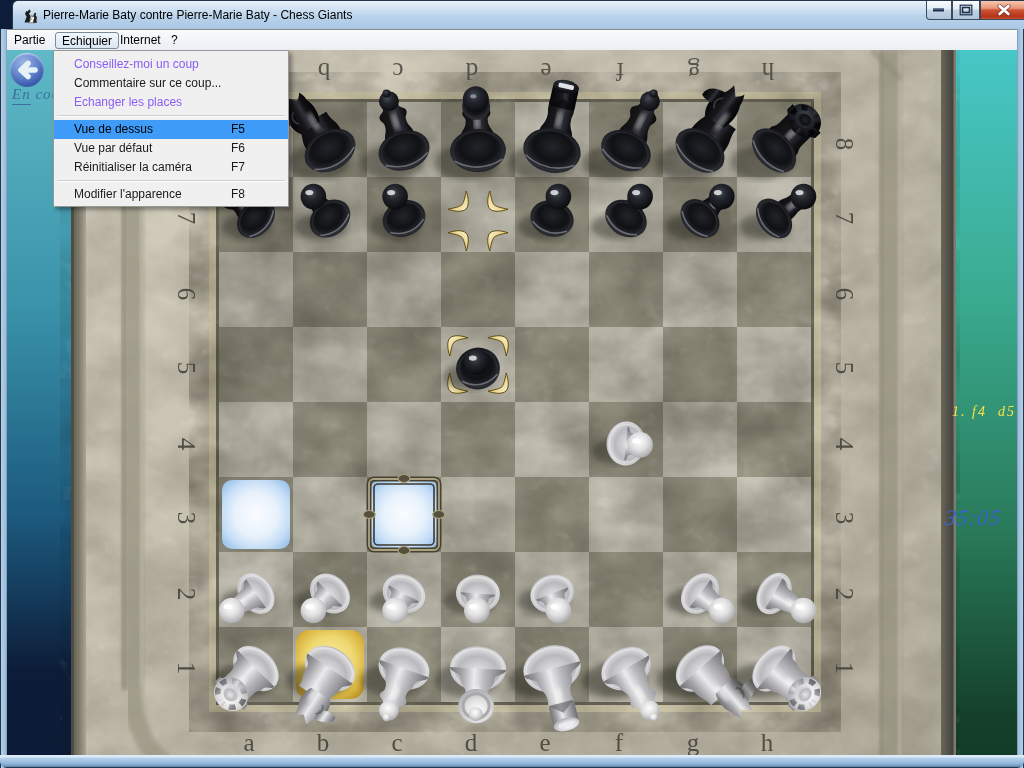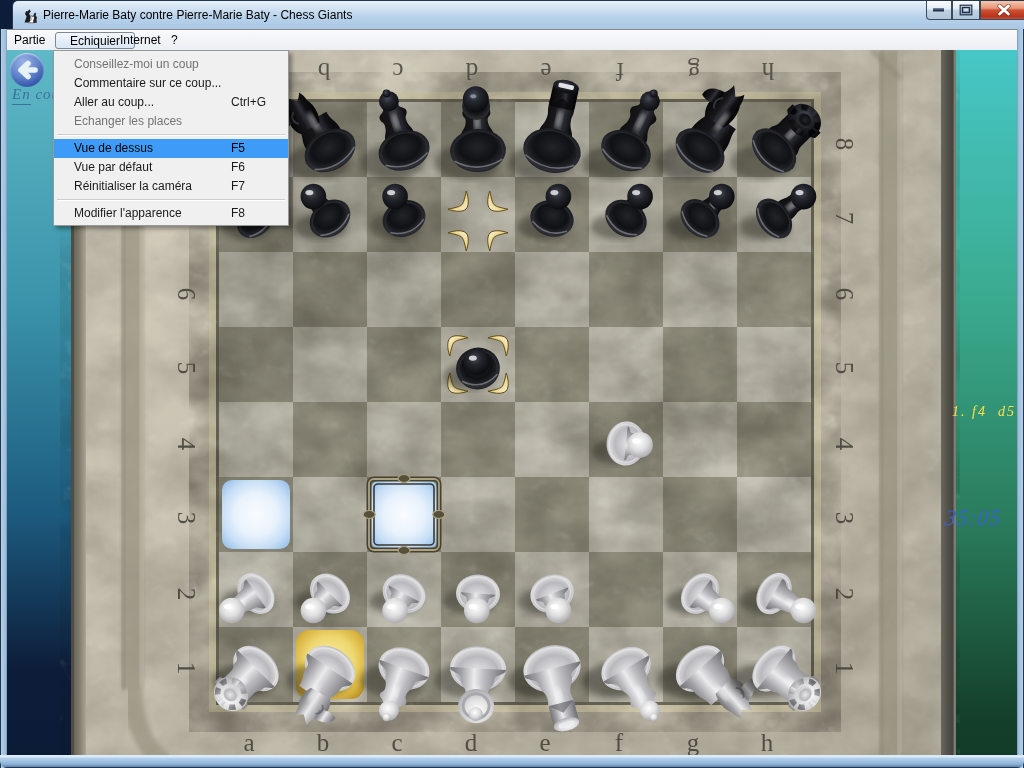--- a/index.html
+++ b/index.html
@@ -10,30 +10,30 @@
 #brdB{position:absolute;left:0;bottom:0;width:1024px;height:13px;border-radius:0 0 7px 7px;background:linear-gradient(#dcebf7 0,#dcebf7 2px,#b6d2ec 3px,#8fb4d8 9px,#5d83ad 12px,#24364c 12px)}
 #ttl{position:absolute;left:30px;top:7px;font-size:12px;color:#000}
 #icon{position:absolute;left:9px;top:6px;width:17px;height:17px}
 .wb{position:absolute;top:0;height:19px;border:1px solid #3c4a5a;border-top:none}
 #bmin{right:83px;width:26px;border-radius:0 0 0 4px;background:linear-gradient(#fafcfe 0%,#e2ecf5 45%,#c3d4e4 50%,#afc5da 100%)}
 #bmax{right:55px;width:28px;background:linear-gradient(#fafcfe 0%,#e2ecf5 45%,#c3d4e4 50%,#afc5da 100%)}
 #bcls{right:8px;width:47px;border-radius:0 0 4px 0;background:linear-gradient(#f5c6ae 0%,#e8977b 40%,#cf5335 50%,#b83318 85%,#c2503a 100%)}
 .wbi{position:absolute;left:50%;top:50%;transform:translate(-50%,-50%)}
 #mb{position:absolute;left:7px;top:29px;right:7px;height:21px;background:linear-gradient(#f9fafc,#ebeef3);border-top:1px solid #8a8a8a;font-size:12px;color:#000}
 .mi{position:absolute;top:2px;height:17px;line-height:17px;padding:0 6px}
-.misel{border:1px solid #7a8a99;border-radius:3px;background:linear-gradient(#f2f7fc,#d9e6f4);padding:0 14px}
+.misel{border:1px solid #7a8a99;border-radius:3px;background:linear-gradient(#f2f7fc,#d9e6f4);padding:0 6px}
 #client{position:absolute;left:7px;top:50px;width:1010px;height:705px;overflow:hidden}
 #bgl{position:absolute;left:0;top:0;width:450px;height:705px;background:linear-gradient(#5fb9c6 0%,#3a93aa 36%,#1c5a7e 66%,#0d1d39 88%,#0c1b36 100%)}
 #bgr{position:absolute;left:450px;top:0;right:0;height:705px;background:linear-gradient(#47c7c7 0%,#3aaa8e 36%,#297a5a 68%,#143f2a 95%,#123c28 100%)}
 #backbtn{position:absolute;left:3px;top:3px;width:34px;height:34px;border-radius:50%;background:radial-gradient(circle at 40% 28%,#9cb4e4 0%,#6284cc 45%,#3050a4 80%,#24407e 100%);box-shadow:inset 0 1px 2px rgba(255,255,255,.7)}
 #encours{position:absolute;left:5px;top:36px;font-family:"Liberation Serif",serif;font-style:italic;font-size:15px;color:#3e6f9e;letter-spacing:1px}
 .ovtext{position:absolute;font-family:"Liberation Serif",serif;font-style:italic}
 #menu{position:absolute;left:46px;top:0px;width:236px;background:#f0f0f0;border:1px solid #979797;box-shadow:3px 3px 4px rgba(0,0,0,.35);padding:4px 0 2px 0;font-size:12px;color:#1a1a1a;z-index:40}
 .r{position:relative;height:19px;line-height:19px;padding-left:20px}
-.dis{color:#737373}
+.dis{color:#8b5cf6}
 .sel{background:#3e9bf7;color:#000000}
 .sc{position:absolute;left:177px}
 .sep{height:8px;position:relative}
 .sep:after{content:"";position:absolute;left:3px;right:3px;top:3px;border-top:1px solid #cdcdcd;border-bottom:1px solid #fff}
 </style></head><body>
 <div id="win">
  <div id="client">
   <div id="bgl"></div>
       <div id="bgr"></div>
   <svg width="900" height="707" viewBox="60 50 900 707" style="position:absolute;left:53px;top:0px" xmlns="http://www.w3.org/2000/svg">
@@ -610,21 +610,20 @@
       </svg>
   <div id="backbtn"><svg width="34" height="34">
           <path d="M 25 17 L 12.5 17 M 18 10.5 L 11 17 L 18 23.5" stroke="#e6f2f6" stroke-width="5.6" fill="none" stroke-linecap="round" stroke-linejoin="round"></path>
         </svg></div>
   <div id="encours"><span style="border-bottom:1.5px solid #3e6f9e;padding-bottom:2px">En</span> cours...</div>
   <div class="ovtext" style="left:945px;top:354px;font-size:14px;color:#fde047;letter-spacing:2px">1. f4&nbsp; d5</div>
   <div class="ovtext" style="left:938px;top:455px;font-size:22px;color:#3b62c8;letter-spacing:1px;transform:skewX(-8deg)">35:05</div>
   <div id="menu">
    <div class="r dis">Conseillez-moi un coup</div>
    <div class="r">Commentaire sur ce coup...</div>
-   <div class="r">Aller au coup...<span class="sc">Ctrl+G</span></div>
    <div class="r dis">Echanger les places</div>
    <div class="sep"></div>
    <div class="r sel">Vue de dessus<span class="sc">F5</span></div>
    <div class="r">Vue par défaut<span class="sc">F6</span></div>
    <div class="r">Réinitialiser la caméra<span class="sc">F7</span></div>
    <div class="sep"></div>
    <div class="r">Modifier l'apparence<span class="sc">F8</span></div>
   </div>
  </div>
  <div id="mb">

